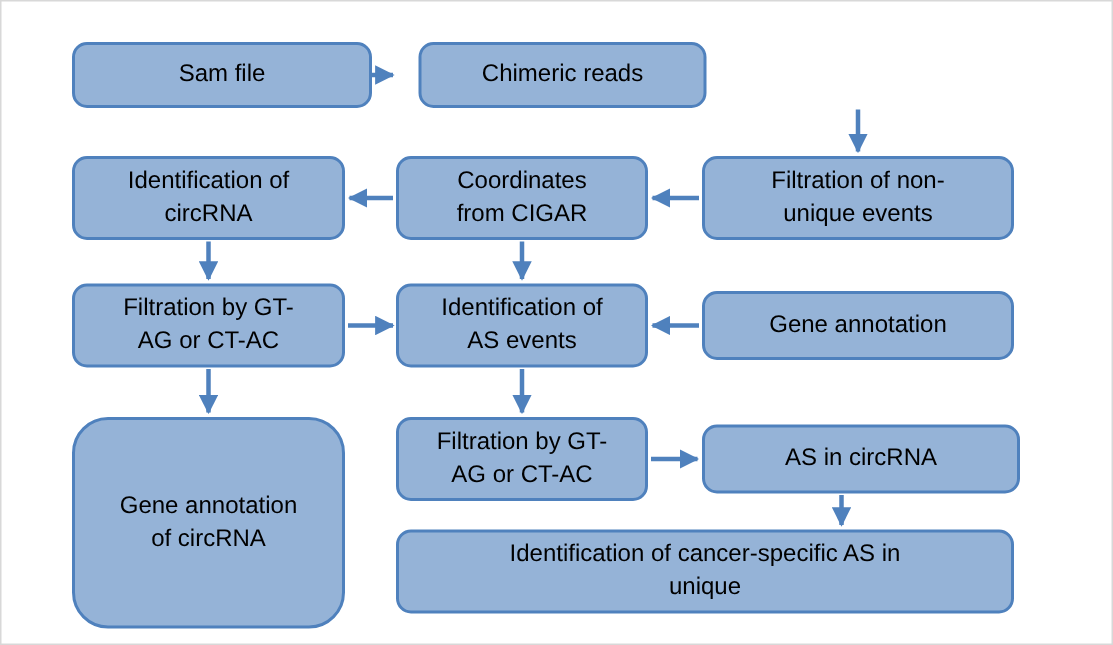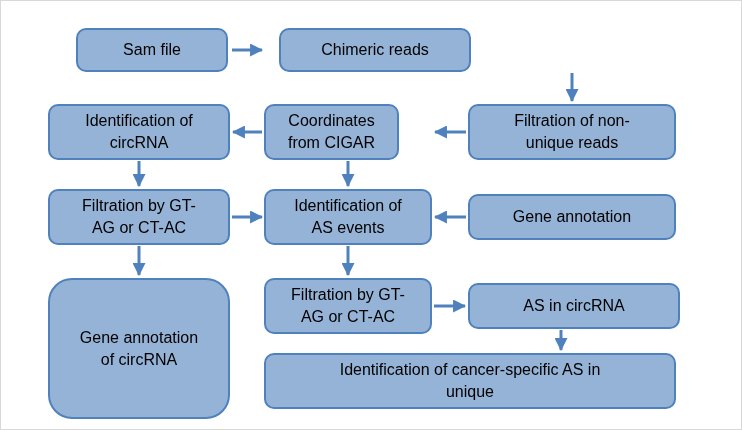--- a/index.html
+++ b/index.html
@@ -67,29 +67,29 @@
     <line x1="138" y1="160" x2="138" y2="185" marker-end="url(#arrowhead)"></line>
     <line x1="347" y1="160" x2="347" y2="185" marker-end="url(#arrowhead)"></line>
     <line x1="231" y1="216" x2="261" y2="216" marker-end="url(#arrowhead)"></line>
     <line x1="465" y1="216" x2="434" y2="216" marker-end="url(#arrowhead)"></line>
     <line x1="138" y1="245" x2="138" y2="274" marker-end="url(#arrowhead)"></line>
     <line x1="347" y1="245" x2="347" y2="274" marker-end="url(#arrowhead)"></line>
     <line x1="433" y1="305" x2="464" y2="305" marker-end="url(#arrowhead)"></line>
     <line x1="560" y1="329" x2="560" y2="349" marker-end="url(#arrowhead)"></line>
   </svg>
 
-  <div class="node" style="left:75px;  top:27px;  width:152px; height:44px;">Sam file</div>
+  <div class="node" style="left:47px;  top:27px;  width:200px; height:44px;">Sam file</div>
   <div class="node" style="left:278px; top:27px;  width:192px; height:44px;">Chimeric reads</div>
 
   <div class="node" style="left:47px;  top:103px; width:182px; height:56px;">Identification of
 circRNA</div>
-  <div class="node" style="left:263px; top:103px; width:135px; height:56px;">Coordinates
+  <div class="node" style="left:263px; top:103px; width:168px; height:56px;">Coordinates
 from CIGAR</div>
   <div class="node" style="left:467px; top:103px; width:208px; height:56px;">Filtration of non-
-unique reads</div>
+unique events</div>
 
   <div class="node" style="left:47px;  top:188px; width:182px; height:56px;">Filtration by GT-
 AG or CT-AC</div>
   <div class="node" style="left:263px; top:188px; width:168px; height:56px;">Identification of
 AS events</div>
   <div class="node" style="left:467px; top:193px; width:208px; height:46px;">Gene annotation</div>
 
   <div class="node tall" style="left:47px; top:277px; width:182px; height:141px;">Gene annotation
 of circRNA</div>
   <div class="node" style="left:263px; top:277px; width:168px; height:56px;">Filtration by GT-

